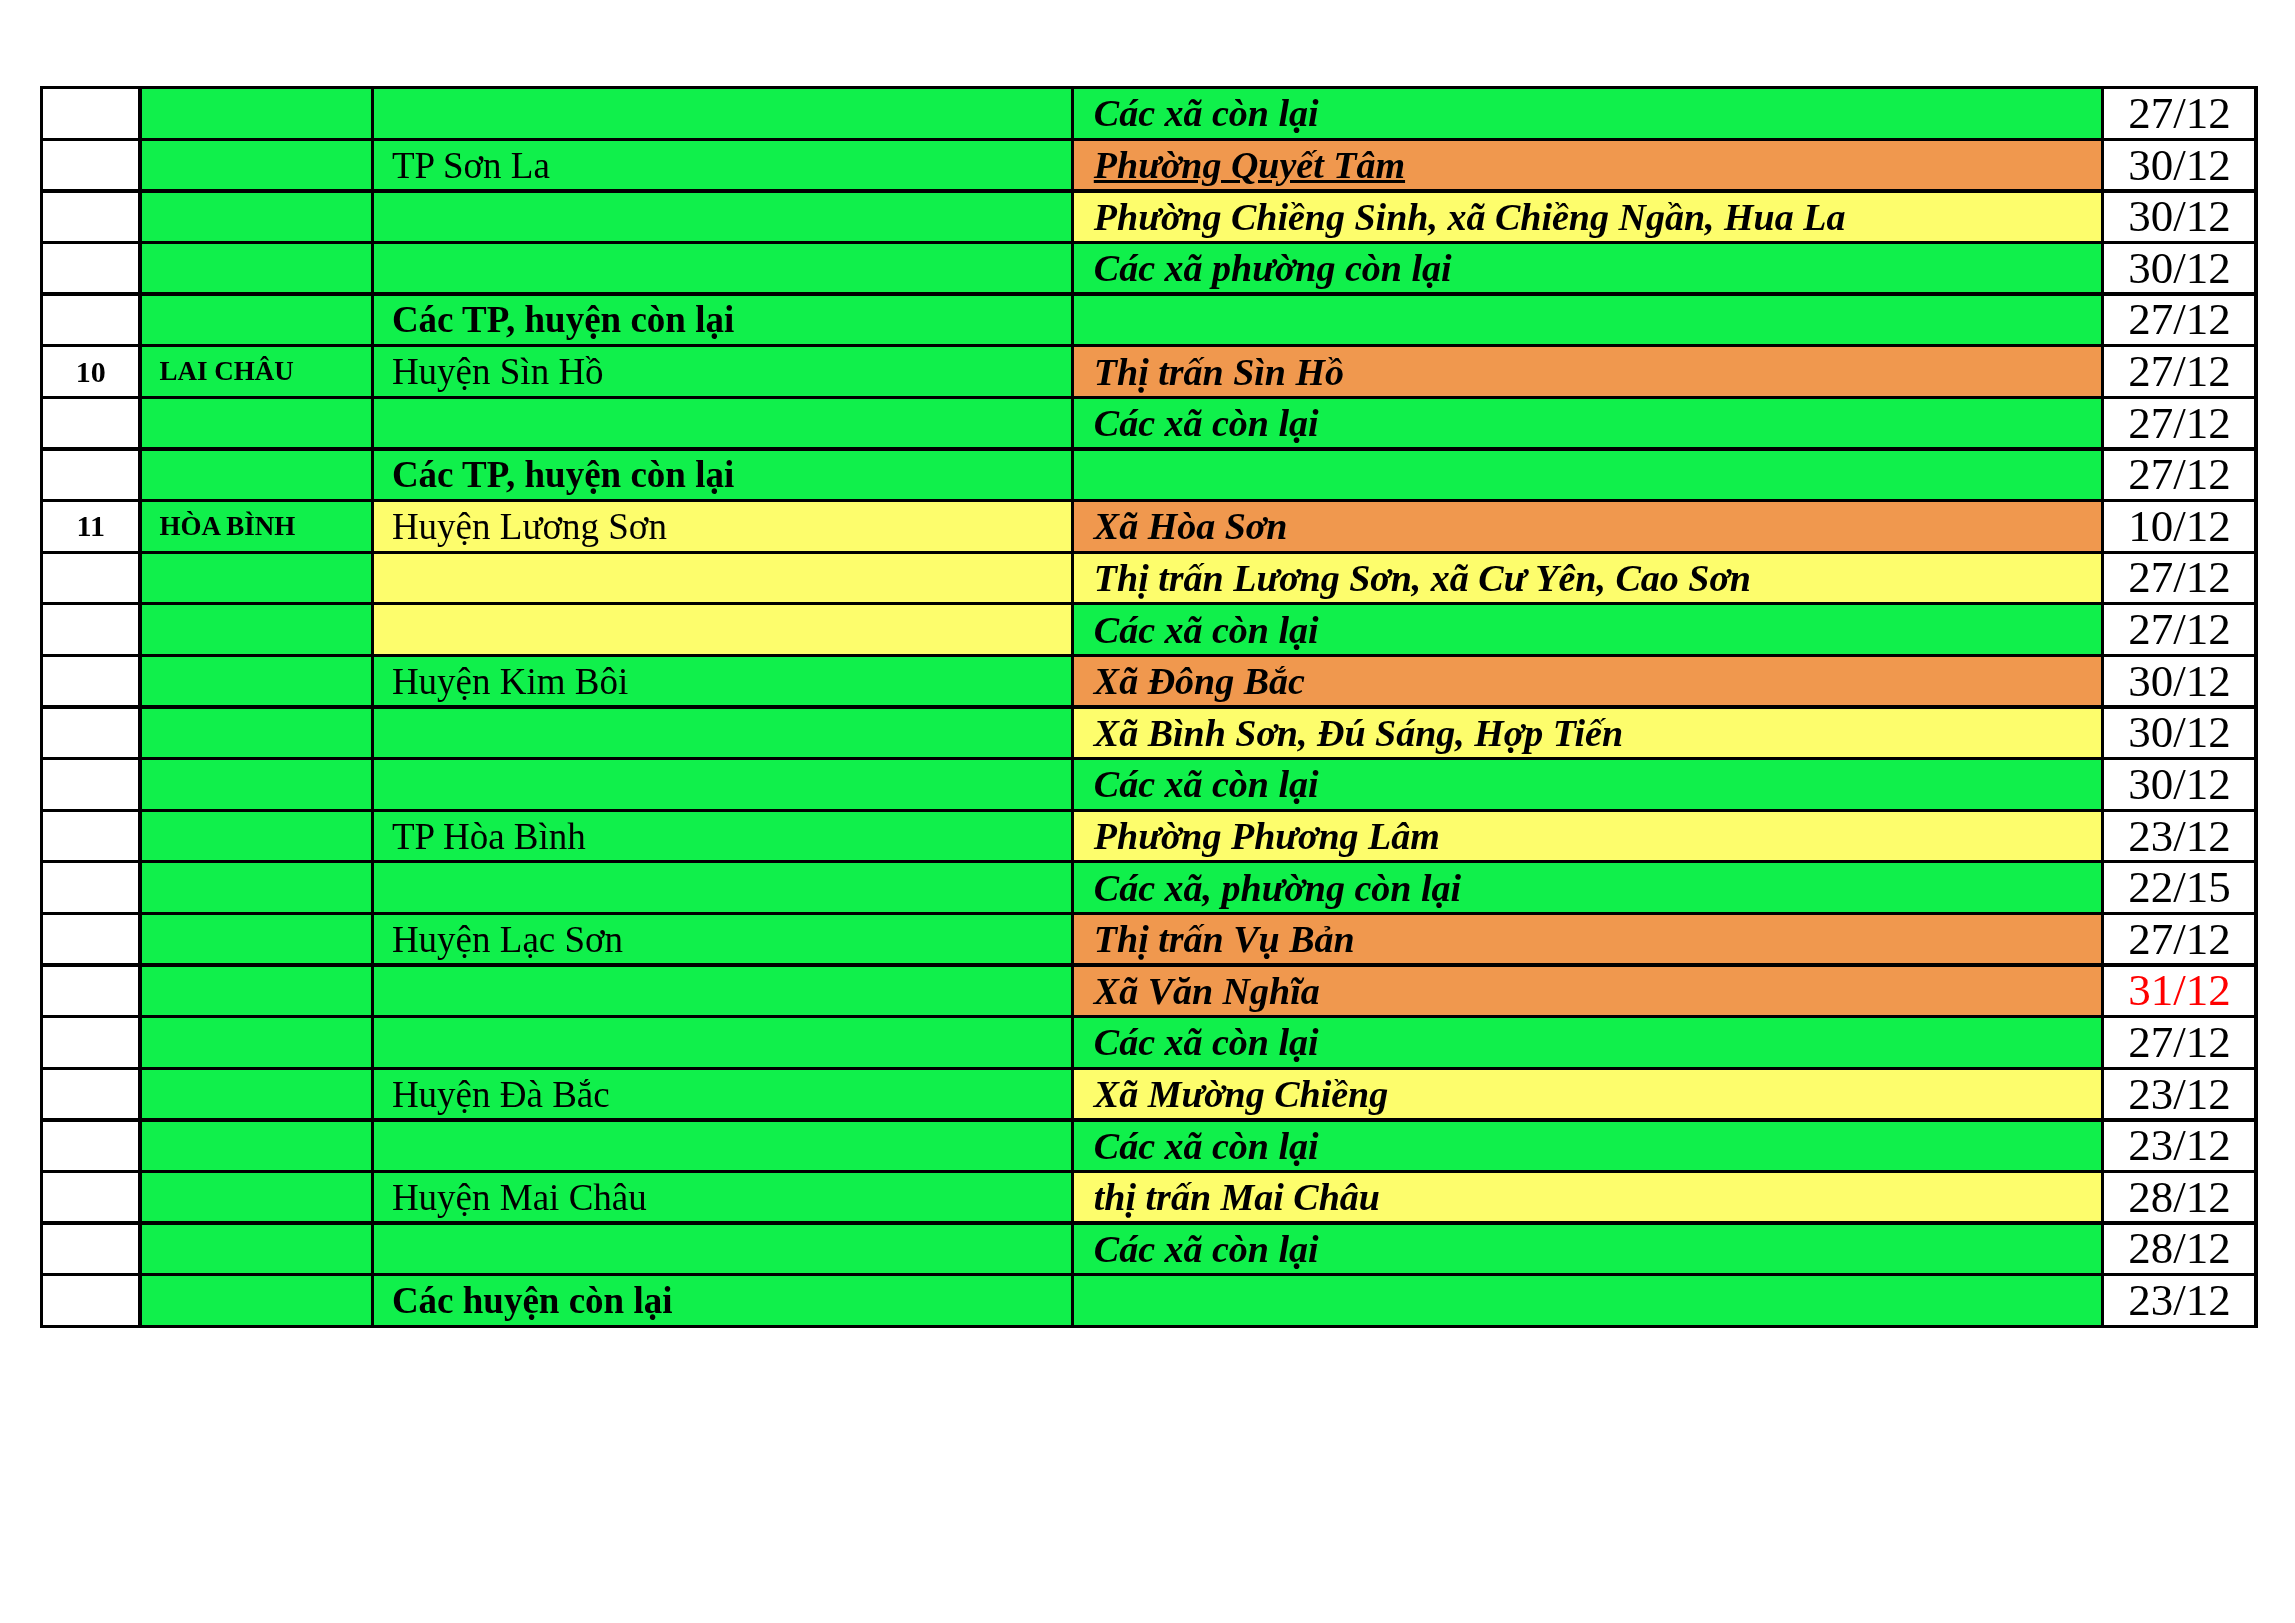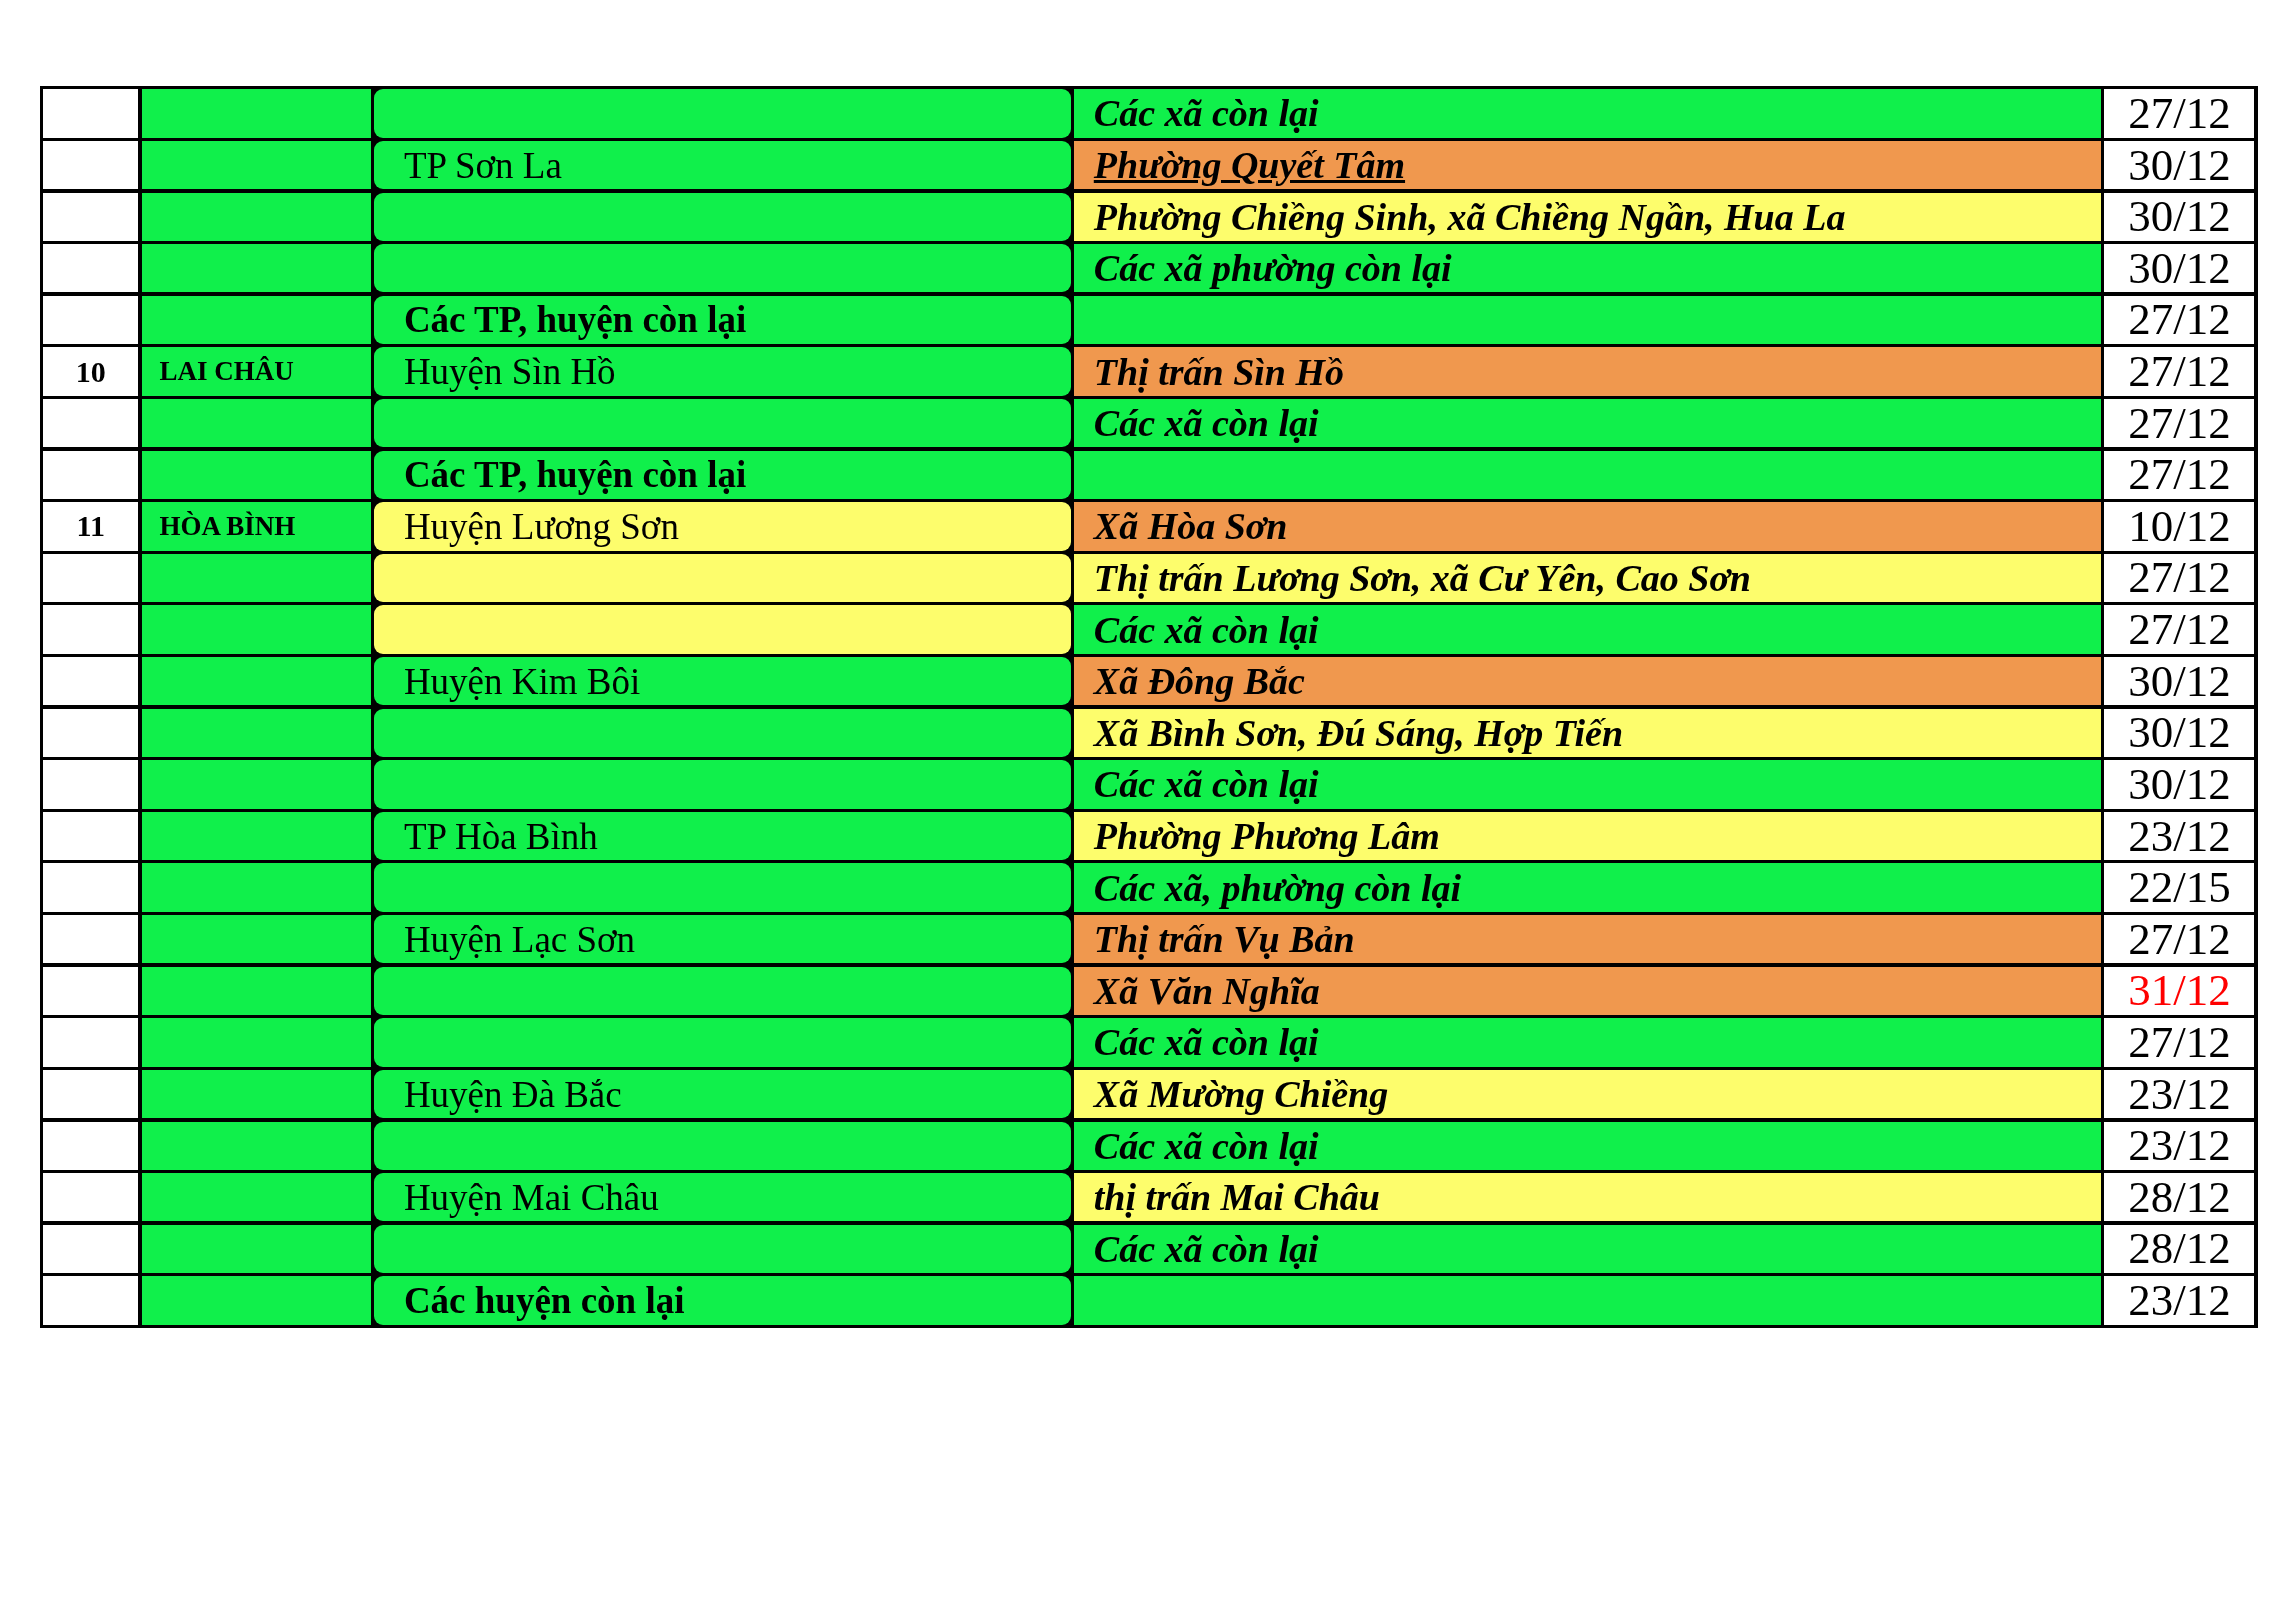--- a/index.html
+++ b/index.html
@@ -38,23 +38,22 @@
     justify-content: center;
     font-weight: bold;
     font-size: 30px;
   }
   .cell.province {
     padding-left: 18px;
     font-weight: bold;
     font-size: 27px;
   }
   .cell.district {
-    padding-left: 30px;
+    padding-left: 18px;
     font-size: 37px;
-    border-radius: 9px;
   }
   .cell.district.bold {
     font-weight: bold;
   }
   .cell.wards {
     padding-left: 19.6px;
     font-weight: bold;
     font-style: italic;
     font-size: 38px;
   }

